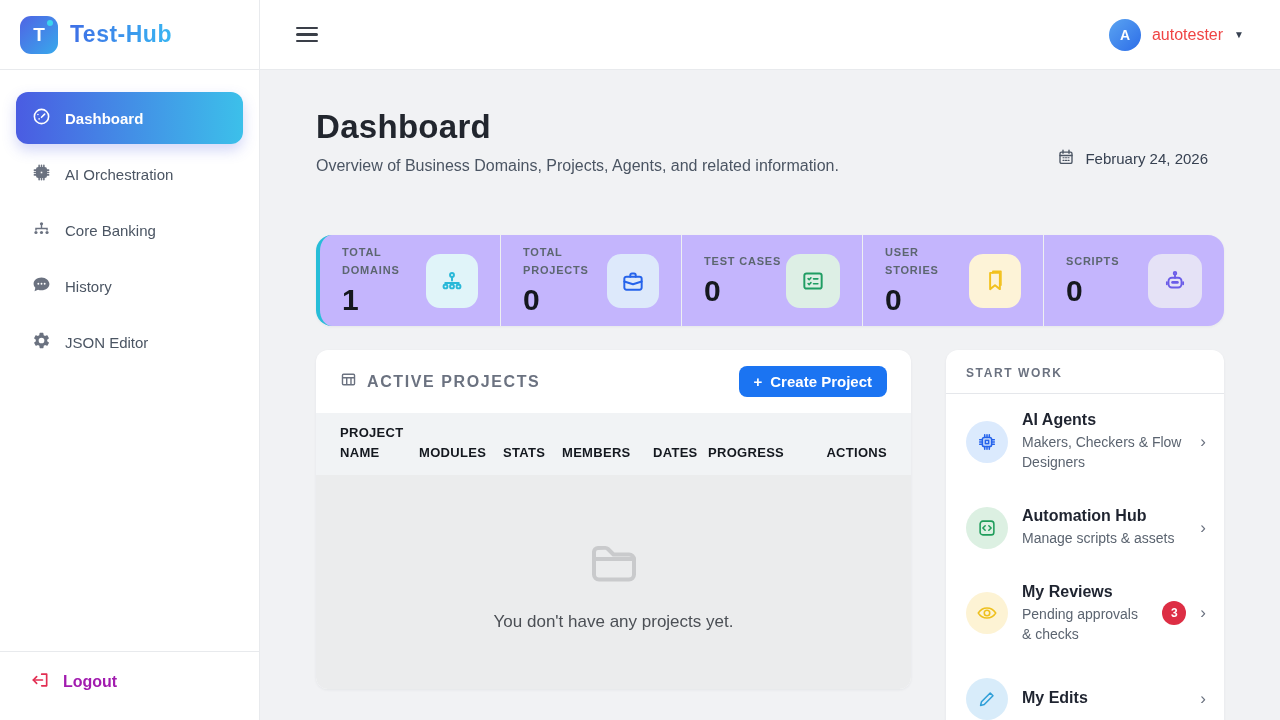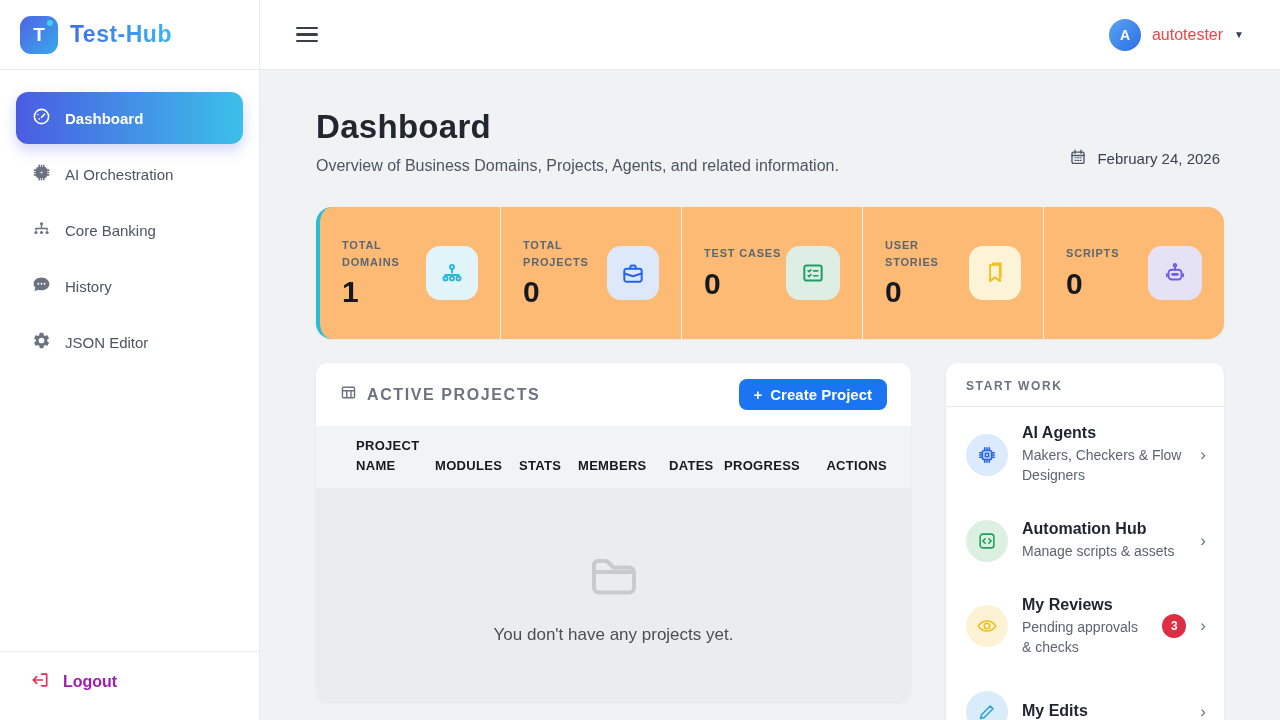--- a/index.html
+++ b/index.html
@@ -43,25 +43,25 @@
     font-weight:bold; display:flex; align-items:center; justify-content:center; }
   .username { font-size:16px; color:#ef4444; font-weight:500; }
   .caret { font-size:10px; color:#374151; }
 
   
   .main { position:absolute; left:260px; top:70px; width:1020px; height:650px;
     background:#f1f2f4; padding:0 56px; overflow:hidden; }
   .page-head { position:relative; padding-top:38px; }
   .page-title { font-size:33px; font-weight:bold; color:#22262e; letter-spacing:.3px; }
   .page-sub { margin-top:11px; font-size:16px; color:#4b5563; }
-  .date-wrap { position:absolute; right:4px; top:78px; display:flex; align-items:center;
+  .date-wrap { position:absolute; right:16px; top:78px; display:flex; align-items:center;
     gap:10px; font-size:15px; font-weight:500; color:#374151; }
 
   
-  .stats-row { margin-top:32px; height:132px; background:#fdba74; border-radius:16px;
+  .stats-row { margin-top:60px; height:91px; background:#c4b5fd; border-radius:16px;
     border-left:4px solid #27bdd8; display:flex; box-shadow:0 1px 3px rgba(20,30,50,.05); }
   .stat { flex:1; display:flex; align-items:center; justify-content:space-between;
     padding:0 22px; border-right:1px solid #edeff1; }
   .stat:last-child { border-right:none; }
   .stat-label { font-size:11px; font-weight:bold; letter-spacing:.8px; color:#5c6670;
     max-width:86px; line-height:1.55; }
   .stat-value { font-size:30px; font-weight:bold; color:#15181e; margin-top:4px; }
   .stat-tile { width:54px; height:54px; border-radius:14px; display:flex;
     align-items:center; justify-content:center; }
   .tile-domains { background:#e0f4f9; } .tile-projects { background:#dde9fb; }
@@ -75,21 +75,21 @@
   .proj-head { height:63px; display:flex; align-items:center; justify-content:space-between;
     padding:0 24px; }
   .proj-label { display:flex; align-items:center; gap:10px; font-size:16px; font-weight:bold;
     letter-spacing:1.6px; color:#6b7280; }
   .create-btn { display:flex; align-items:center; gap:8px; background:#1b74f2; color:#fff;
     border:none; border-radius:8px; height:31px; padding:0 15px; font-size:15px;
     font-weight:bold; font-family:inherit; cursor:pointer; }
   .thead { display:flex; align-items:flex-end; background:#f1f3f5; padding:10px 24px 12px 24px;
     font-size:13px; font-weight:bold; color:#14181f; letter-spacing:.3px; }
   .th { line-height:1.55; }
-  .th-name{ width:79px;margin-left:16px; } .th-modules{ width:84px; } .th-stats{ width:59px; }
+  .th-name{ width:79px; } .th-modules{ width:84px; } .th-stats{ width:59px; }
   .th-members{ width:91px; } .th-dates{ width:55px; } .th-progress{ flex:1; }
   .th-actions{ margin-left:auto; }
   .empty-body { height:214px; background:#ebeced; display:flex; flex-direction:column;
     align-items:center; justify-content:center; gap:16px; }
   .empty-text { font-size:17px; color:#4b4f55; }
 
   .startwork-panel { width:278px; background:#fff; border-radius:12px; height:400px;
     box-shadow:0 1px 3px rgba(20,30,50,.06); overflow:hidden; }
   .sw-head { padding:16px 20px 13px 20px; font-size:12px; font-weight:bold;
     letter-spacing:1.6px; color:#6b7280; border-bottom:1px solid #e5e7eb; }

